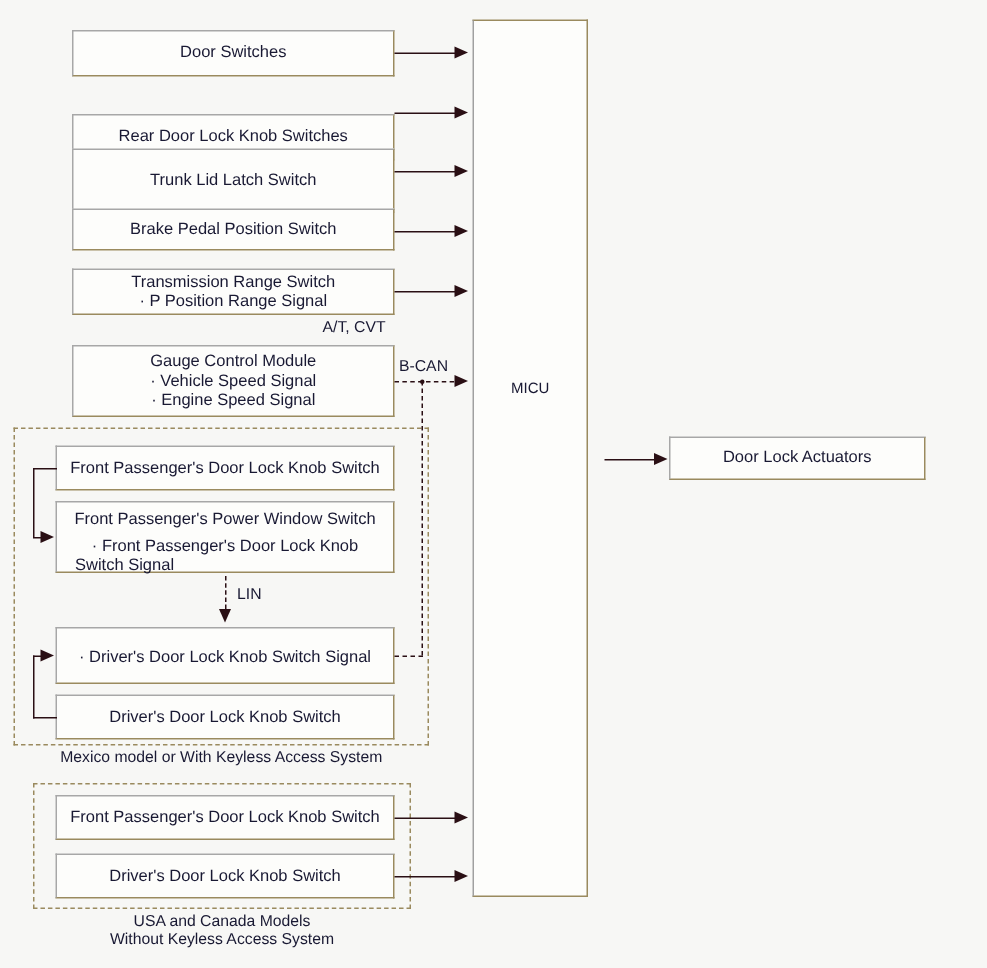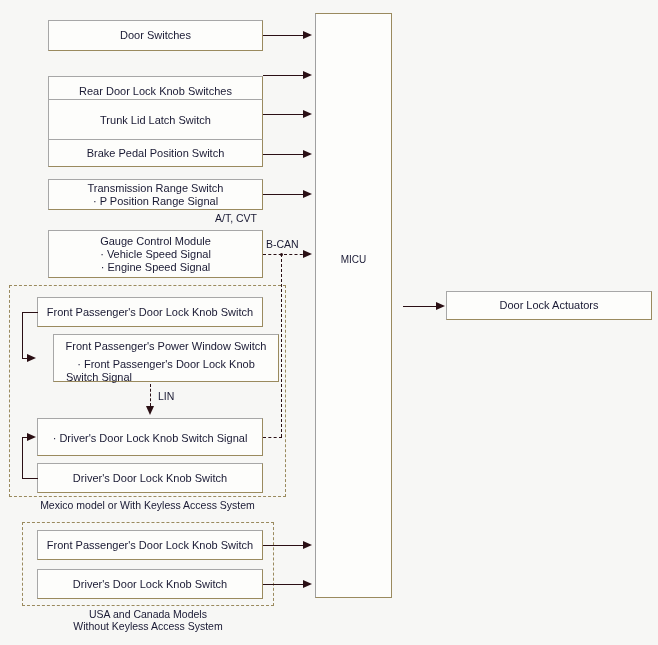--- a/index.html
+++ b/index.html
@@ -149,31 +149,31 @@
   </div>
 
   <div class="tag" style="left:215px; top:212px;">A/T, CVT</div>
 
   <div class="box" style="left:48px; top:230px; width:215px; height:48px;">
     <span class="title">Gauge Control Module</span>
     <span class="ln">· Vehicle Speed Signal</span>
     <span class="ln">· Engine Speed Signal</span>
   </div>
 
-  <div class="box" style="left:446px; top:291px; width:206px; height:29px;">
+  <div class="box" style="left:446px; top:291px; width:171px; height:29px;">
     <span class="title">Door Lock Actuators</span>
   </div>
 
   <div class="group-dashdot" style="left:9px; top:285px; width:277px; height:212px;"></div>
 
   <div class="box" style="left:37px; top:297px; width:226px; height:30px;">
     <span class="title">Front Passenger's Door Lock Knob Switch</span>
   </div>
 
-  <div class="box" style="left:37px; top:334px; width:226px; height:48px; justify-content:flex-start; padding-top:5px;margin-left:16px;">
+  <div class="box" style="left:37px; top:334px; width:226px; height:48px; justify-content:flex-start; padding-top:5px;">
     <span class="title">Front Passenger's Power Window Switch</span>
     <span class="ln" style="margin-top:5px;">· Front Passenger's Door Lock Knob</span>
     <span class="ln" style="align-self:flex-start; padding-left:8px;">Switch Signal</span>
   </div>
 
   <div class="box" style="left:37px; top:418px; width:226px; height:38px;">
     <span class="ln" style="margin-top:3px;">· Driver's Door Lock Knob Switch Signal</span>
   </div>
 
   <div class="box" style="left:37px; top:463px; width:226px; height:30px;">

